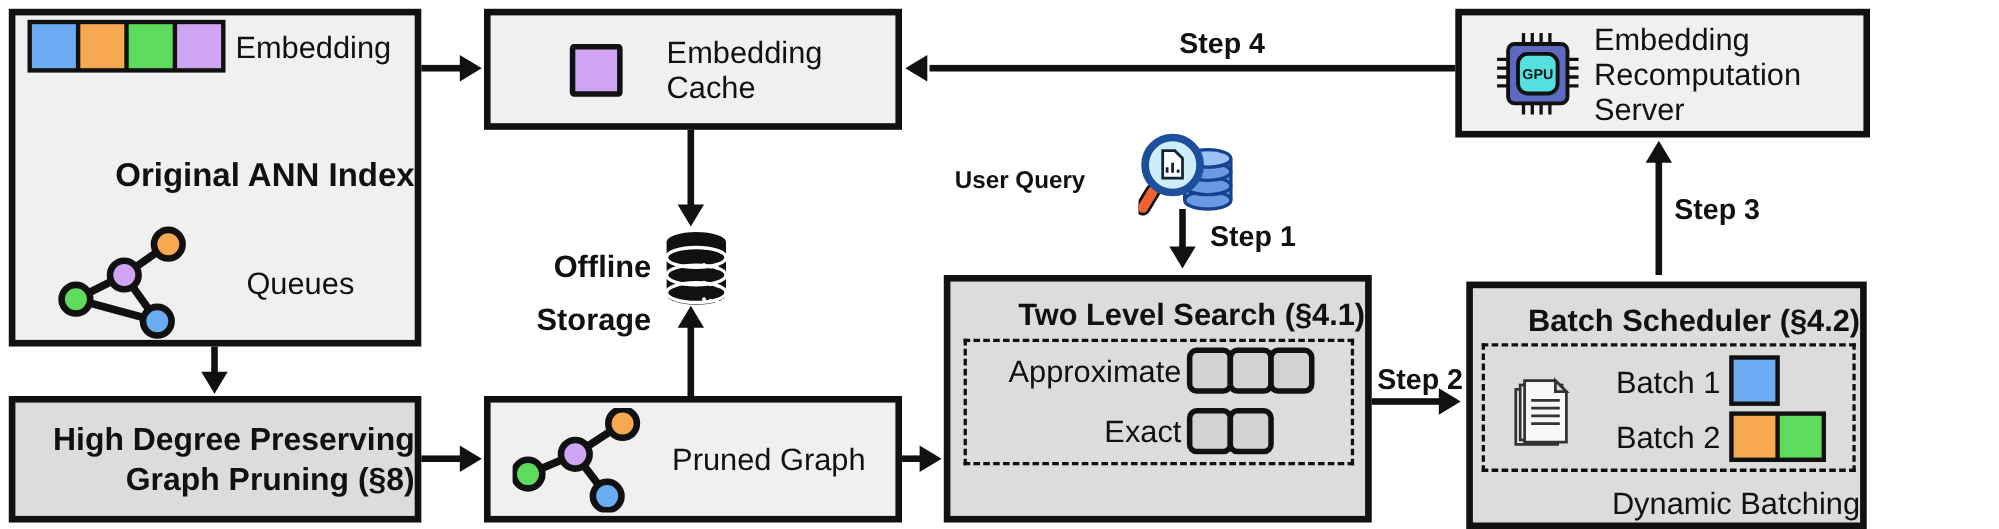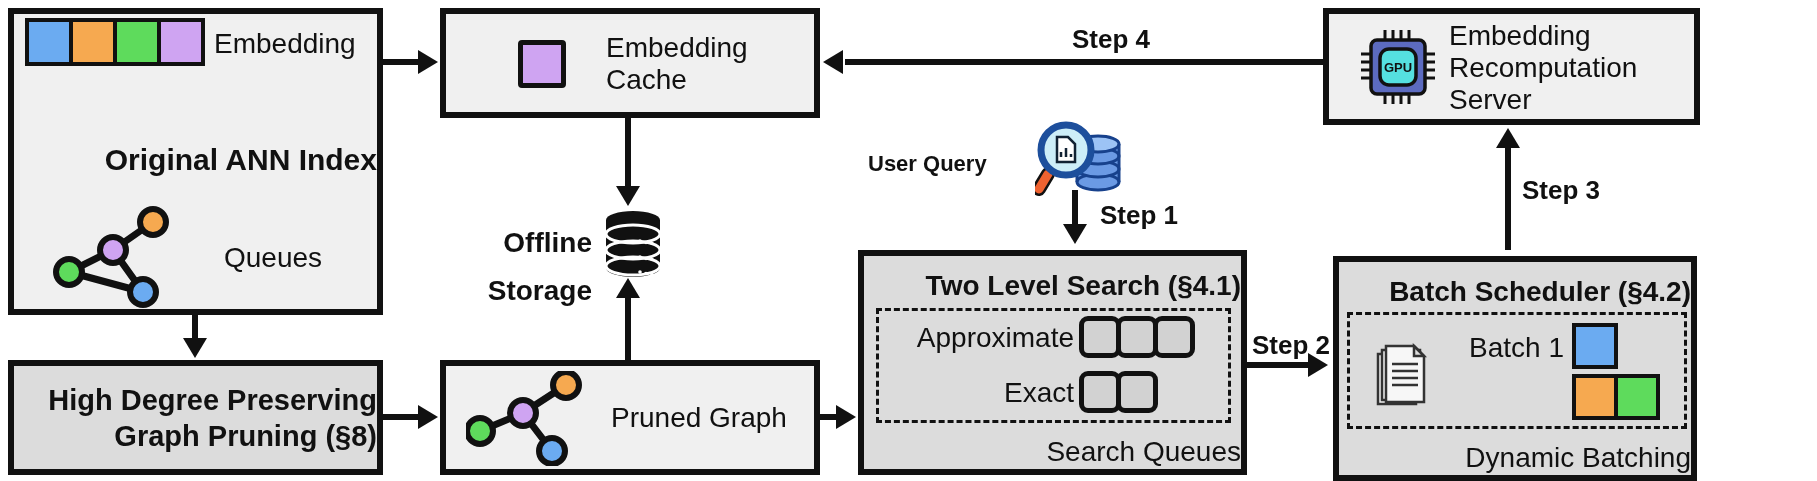--- a/index.html
+++ b/index.html
@@ -103,21 +103,20 @@
     <div class="queue-row" style="left:215px;top:60px;">
         <div class="queue-sq"></div>
         <div class="queue-sq"></div>
         <div class="queue-sq"></div>
       </div>
     <div class="lbl rt" style="left:10px;top:121px;width:200px;">Exact</div>
     <div class="queue-row" style="left:215px;top:115px;">
         <div class="queue-sq"></div>
         <div class="queue-sq"></div>
       </div>
-    <div class="lbl ctr" style="left:0;right:0;top:180px;">Search Queues</div>
   </div>
 
   <div class="box bg-dark" style="left:1333px;top:256px;width:364px;height:225px;">
     <div class="lbl bold ctr" style="left:0;right:0;top:14px;">Batch Scheduler (§4.2)</div>
     <div class="dashed" style="left:8px;top:50px;width:340px;height:117px;"></div>
     <svg style="position:absolute;left:35px;top:80px;" width="56" height="66" viewBox="0 0 56 66">
       <rect x="4" y="12" width="38" height="50" fill="#f3f3f3" stroke="#333" stroke-width="2.5"></rect>
       <rect x="8" y="8" width="38" height="50" fill="#f3f3f3" stroke="#333" stroke-width="2.5"></rect>
       <path d="M12 4 h28 l10 10 v46 h-38 z" fill="#f7f7f7" stroke="#333" stroke-width="2.5"></path>
       <path d="M40 4 l10 10 h-10 z" fill="#ddd" stroke="#333" stroke-width="2.5"></path>
@@ -125,20 +124,21 @@
         <line x1="18" y1="22" x2="44" y2="22"></line>
         <line x1="18" y1="29" x2="44" y2="29"></line>
         <line x1="18" y1="36" x2="44" y2="36"></line>
         <line x1="18" y1="43" x2="44" y2="43"></line>
       </g>
     </svg>
     <div class="lbl rt" style="left:100px;top:70px;width:125px;">Batch 1</div>
     <div class="swatch-box" style="left:233px;top:61px;">
         <div class="swatch" style="background: rgb(107, 171, 241);"></div>
       </div>
+    <div class="lbl rt" style="left:100px;top:120px;width:125px;">Batch 2</div>
     <div class="swatch-box" style="left:233px;top:112px;">
         <div class="swatch" style="background: rgb(246, 169, 80);"></div>
         <div class="swatch" style="background: rgb(94, 219, 92);"></div>
       </div>
     <div class="lbl ctr" style="left:0;right:0;top:180px;">Dynamic Batching</div>
   </div>
 
   <div class="box bg-dark" style="left:8px;top:360px;width:375px;height:115px;">
     <div class="lbl bold ctr" style="left:0;right:0;top:16px;font-size:29px;line-height:36px;">High Degree Preserving
 Graph Pruning (§8)</div>

